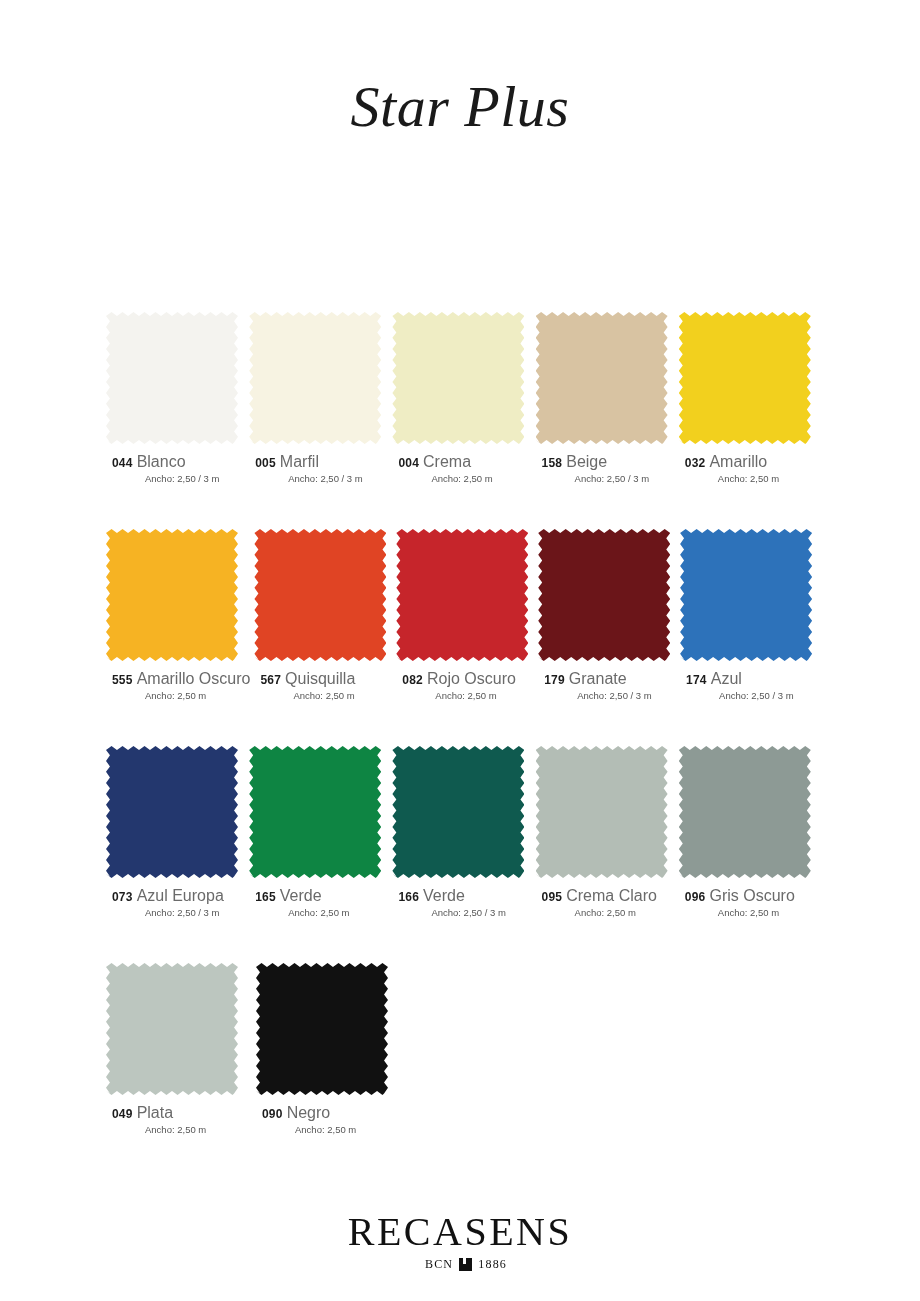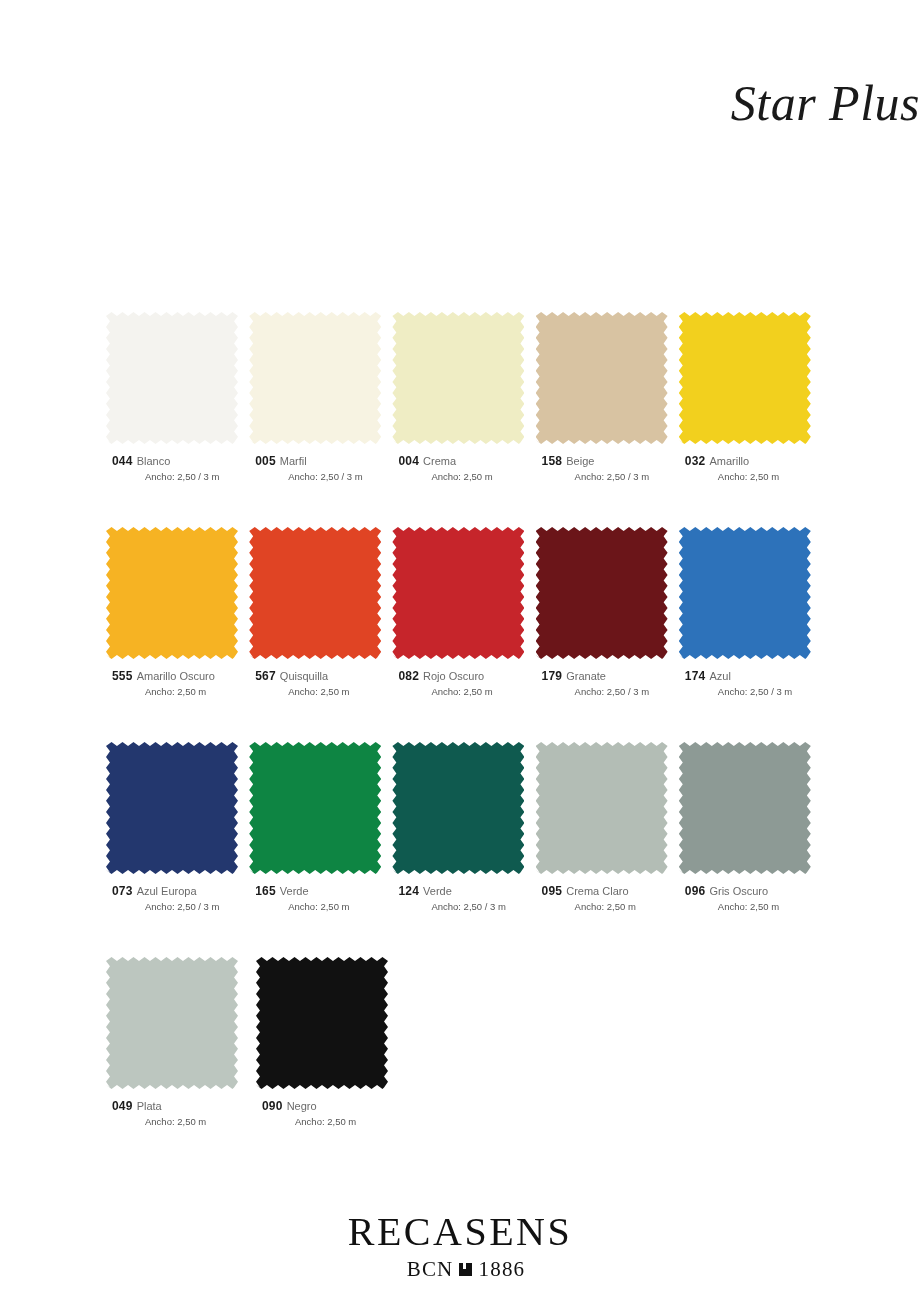--- a/index.html
+++ b/index.html
@@ -15,24 +15,24 @@
     font-family: "Liberation Sans", sans-serif;
     overflow: hidden;
   }
 
   
   .page-title {
     position: absolute;
     top: 78px;
     left: 0;
     width: 920px;
-    text-align: right;
+    text-align: center;
     font-family: "Liberation Serif", serif;
     font-style: italic;
-    font-size: 50px;
+    font-size: 58px;
     font-weight: 400;
     color: #1a1a1a;
     letter-spacing: 0.5px;
     line-height: 1;
   }
 
   
   .grid {
     position: absolute;
     top: 312px;
@@ -81,21 +81,21 @@
     white-space: nowrap;
   }
   .code {
     font-weight: bold;
     color: #1c1c1c;
     font-size: 12px;
     letter-spacing: 0.2px;
   }
   .cname {
     color: #6a6a6a;
-    font-size: 11px;
+    font-size: 16px;
     margin-left: 4px;
   }
   .label-sub {
     font-size: 9.5px;
     color: #555555;
     line-height: 14px;
     margin-top: 1px;
     white-space: nowrap;
     margin-left: 33px;
   }
@@ -112,21 +112,21 @@
     font-family: "Liberation Serif", serif;
     font-size: 40px;
     letter-spacing: 2.5px;
     color: #111111;
     line-height: 1;
     font-weight: 400;
   }
   .brand-sub {
     margin-top: 5px;
     font-family: "Liberation Serif", serif;
-    font-size: 21px;
+    font-size: 12px;
     letter-spacing: 1.2px;
     color: #111111;
     display: flex;
     align-items: center;
     justify-content: center;
     gap: 6px;
     padding-left: 12px;
   }
   .brand-mark {
     display: inline-block;
@@ -322,21 +322,21 @@
         </div>
         <div class="label-sub">Ancho: 2,50 m</div>
       </div>
     </div>
     <div class="cell">
       <div class="swatch-wrap">
         <div class="swatch pinked" style="background: rgb(15, 90, 79);"></div>
       </div>
       <div class="labels">
         <div class="label-main">
-          <span class="code">124</span><span class="cname">Verde</span>
+          <span class="code">166</span><span class="cname">Verde</span>
         </div>
         <div class="label-sub">Ancho: 2,50 / 3 m</div>
       </div>
     </div>
     <div class="cell">
       <div class="swatch-wrap">
         <div class="swatch pinked" style="background: rgb(179, 189, 181);"></div>
       </div>
       <div class="labels">
         <div class="label-main">

